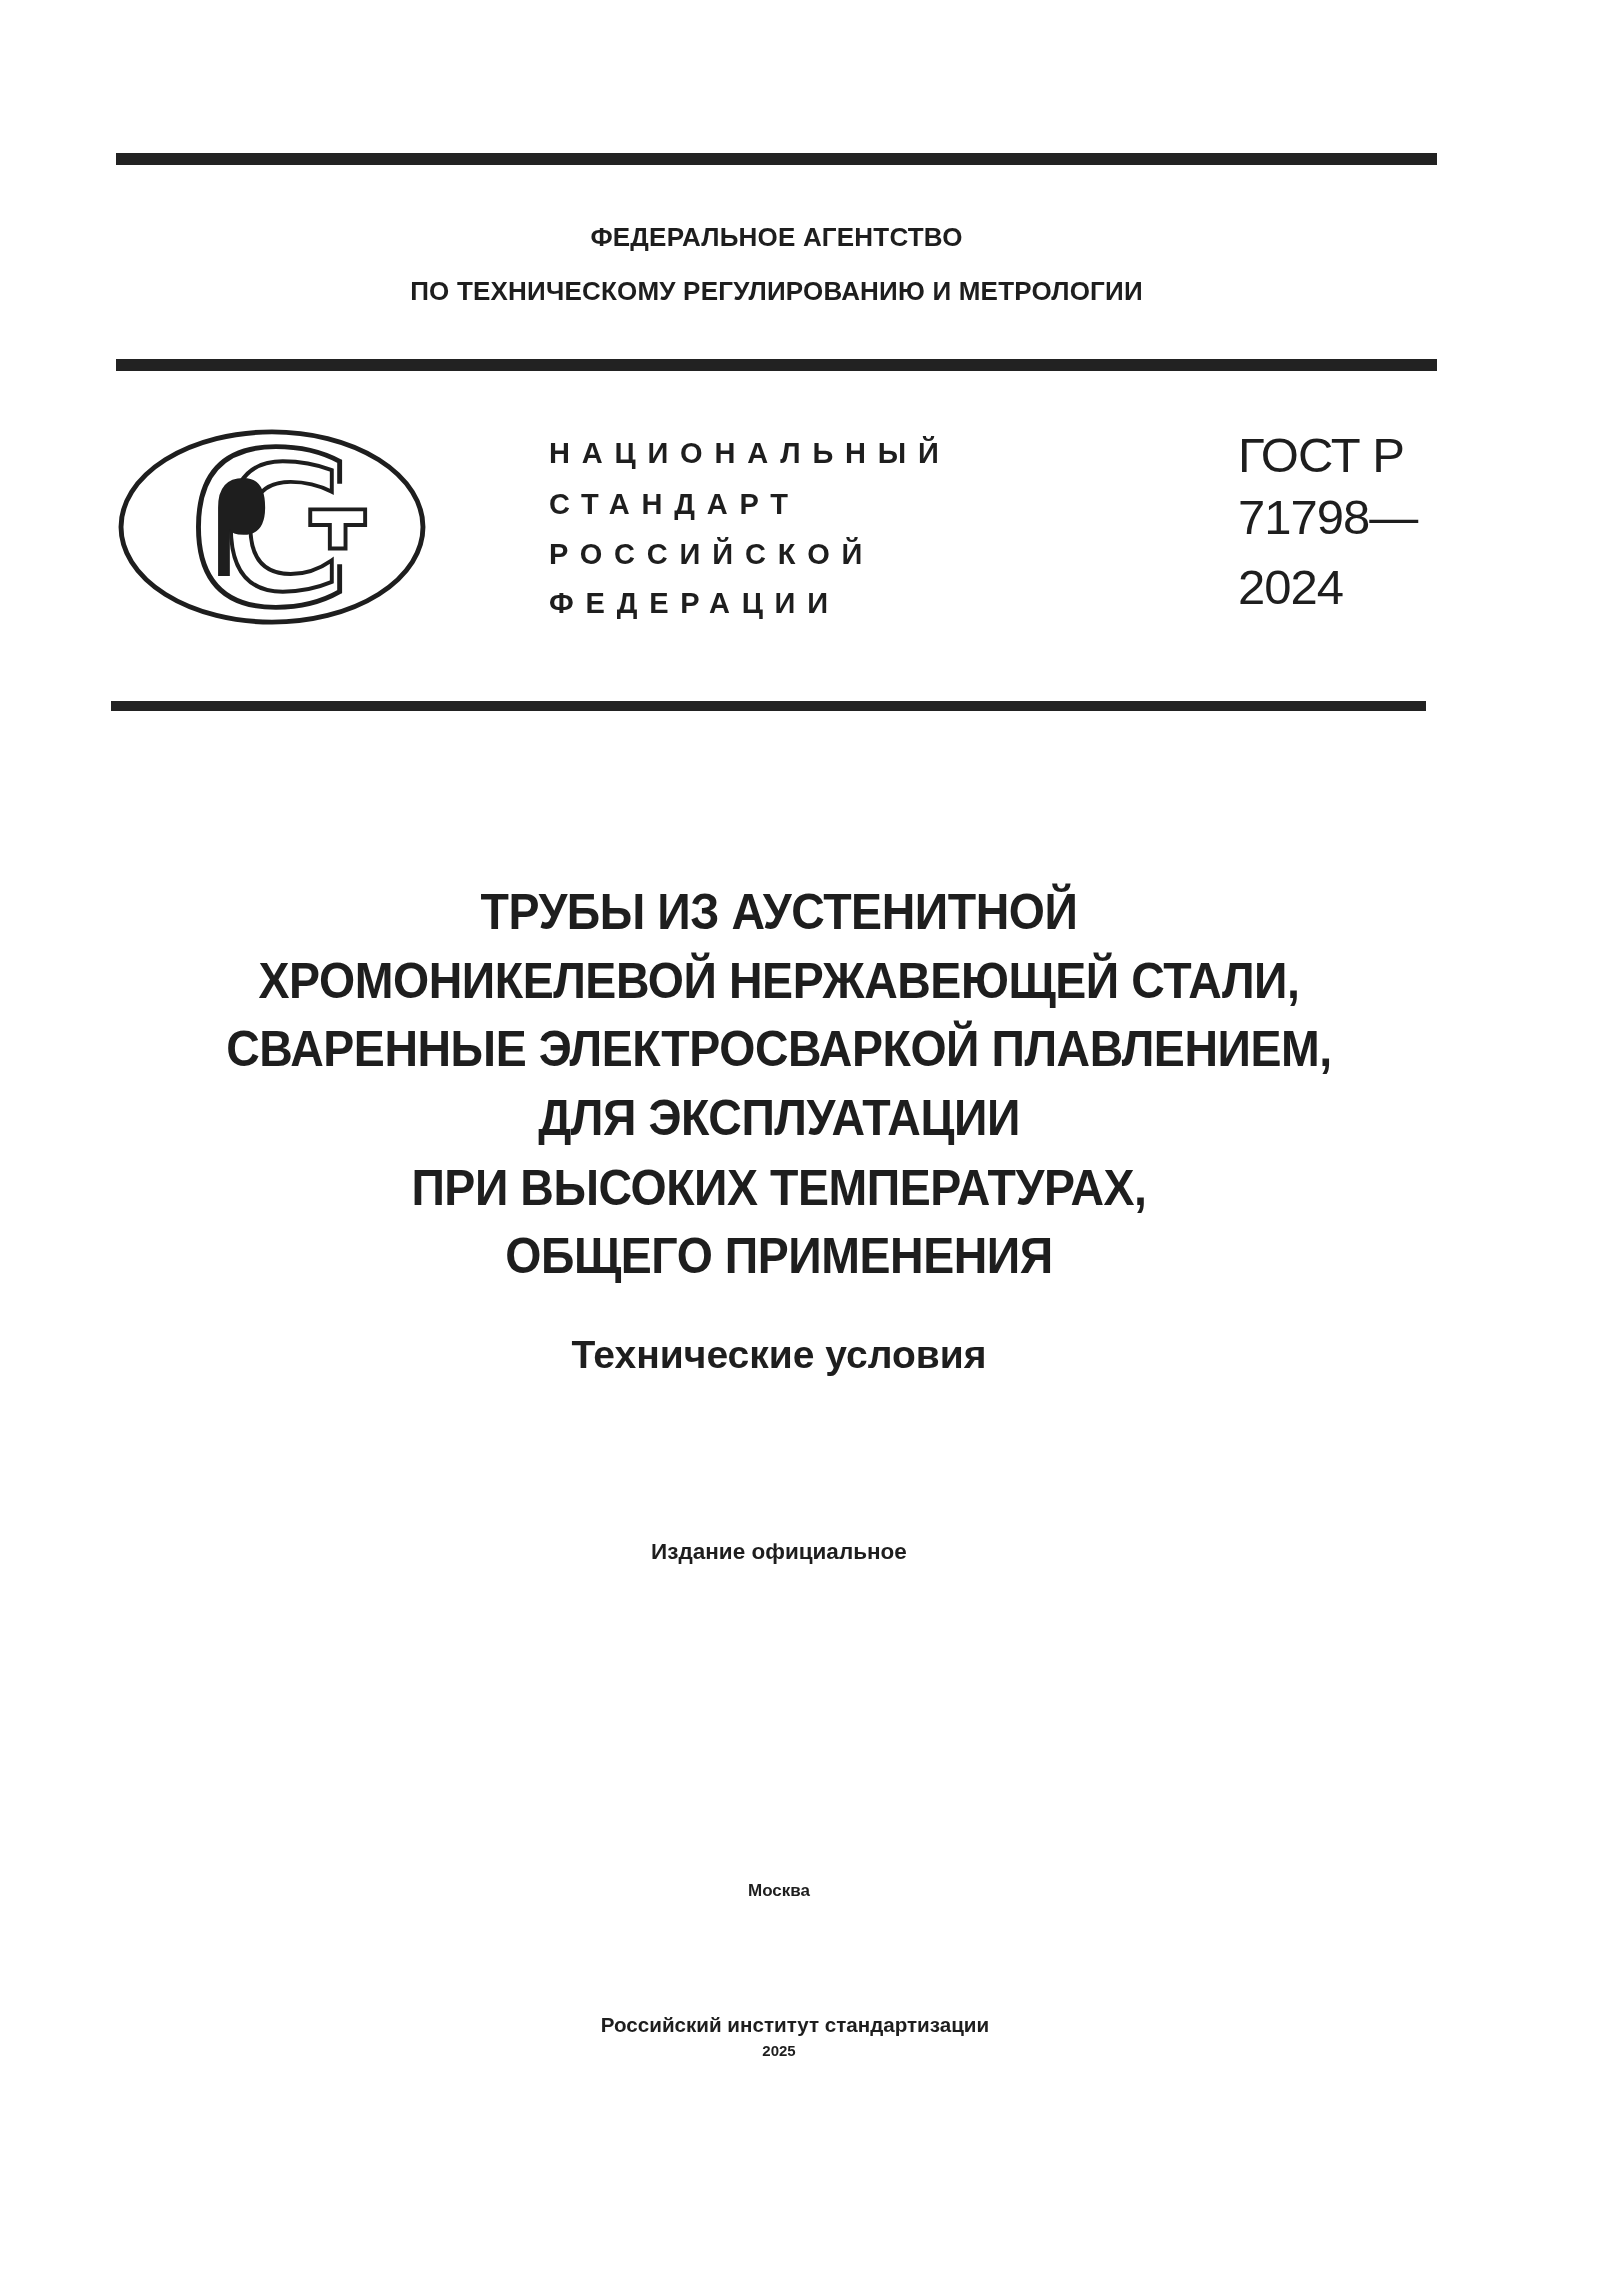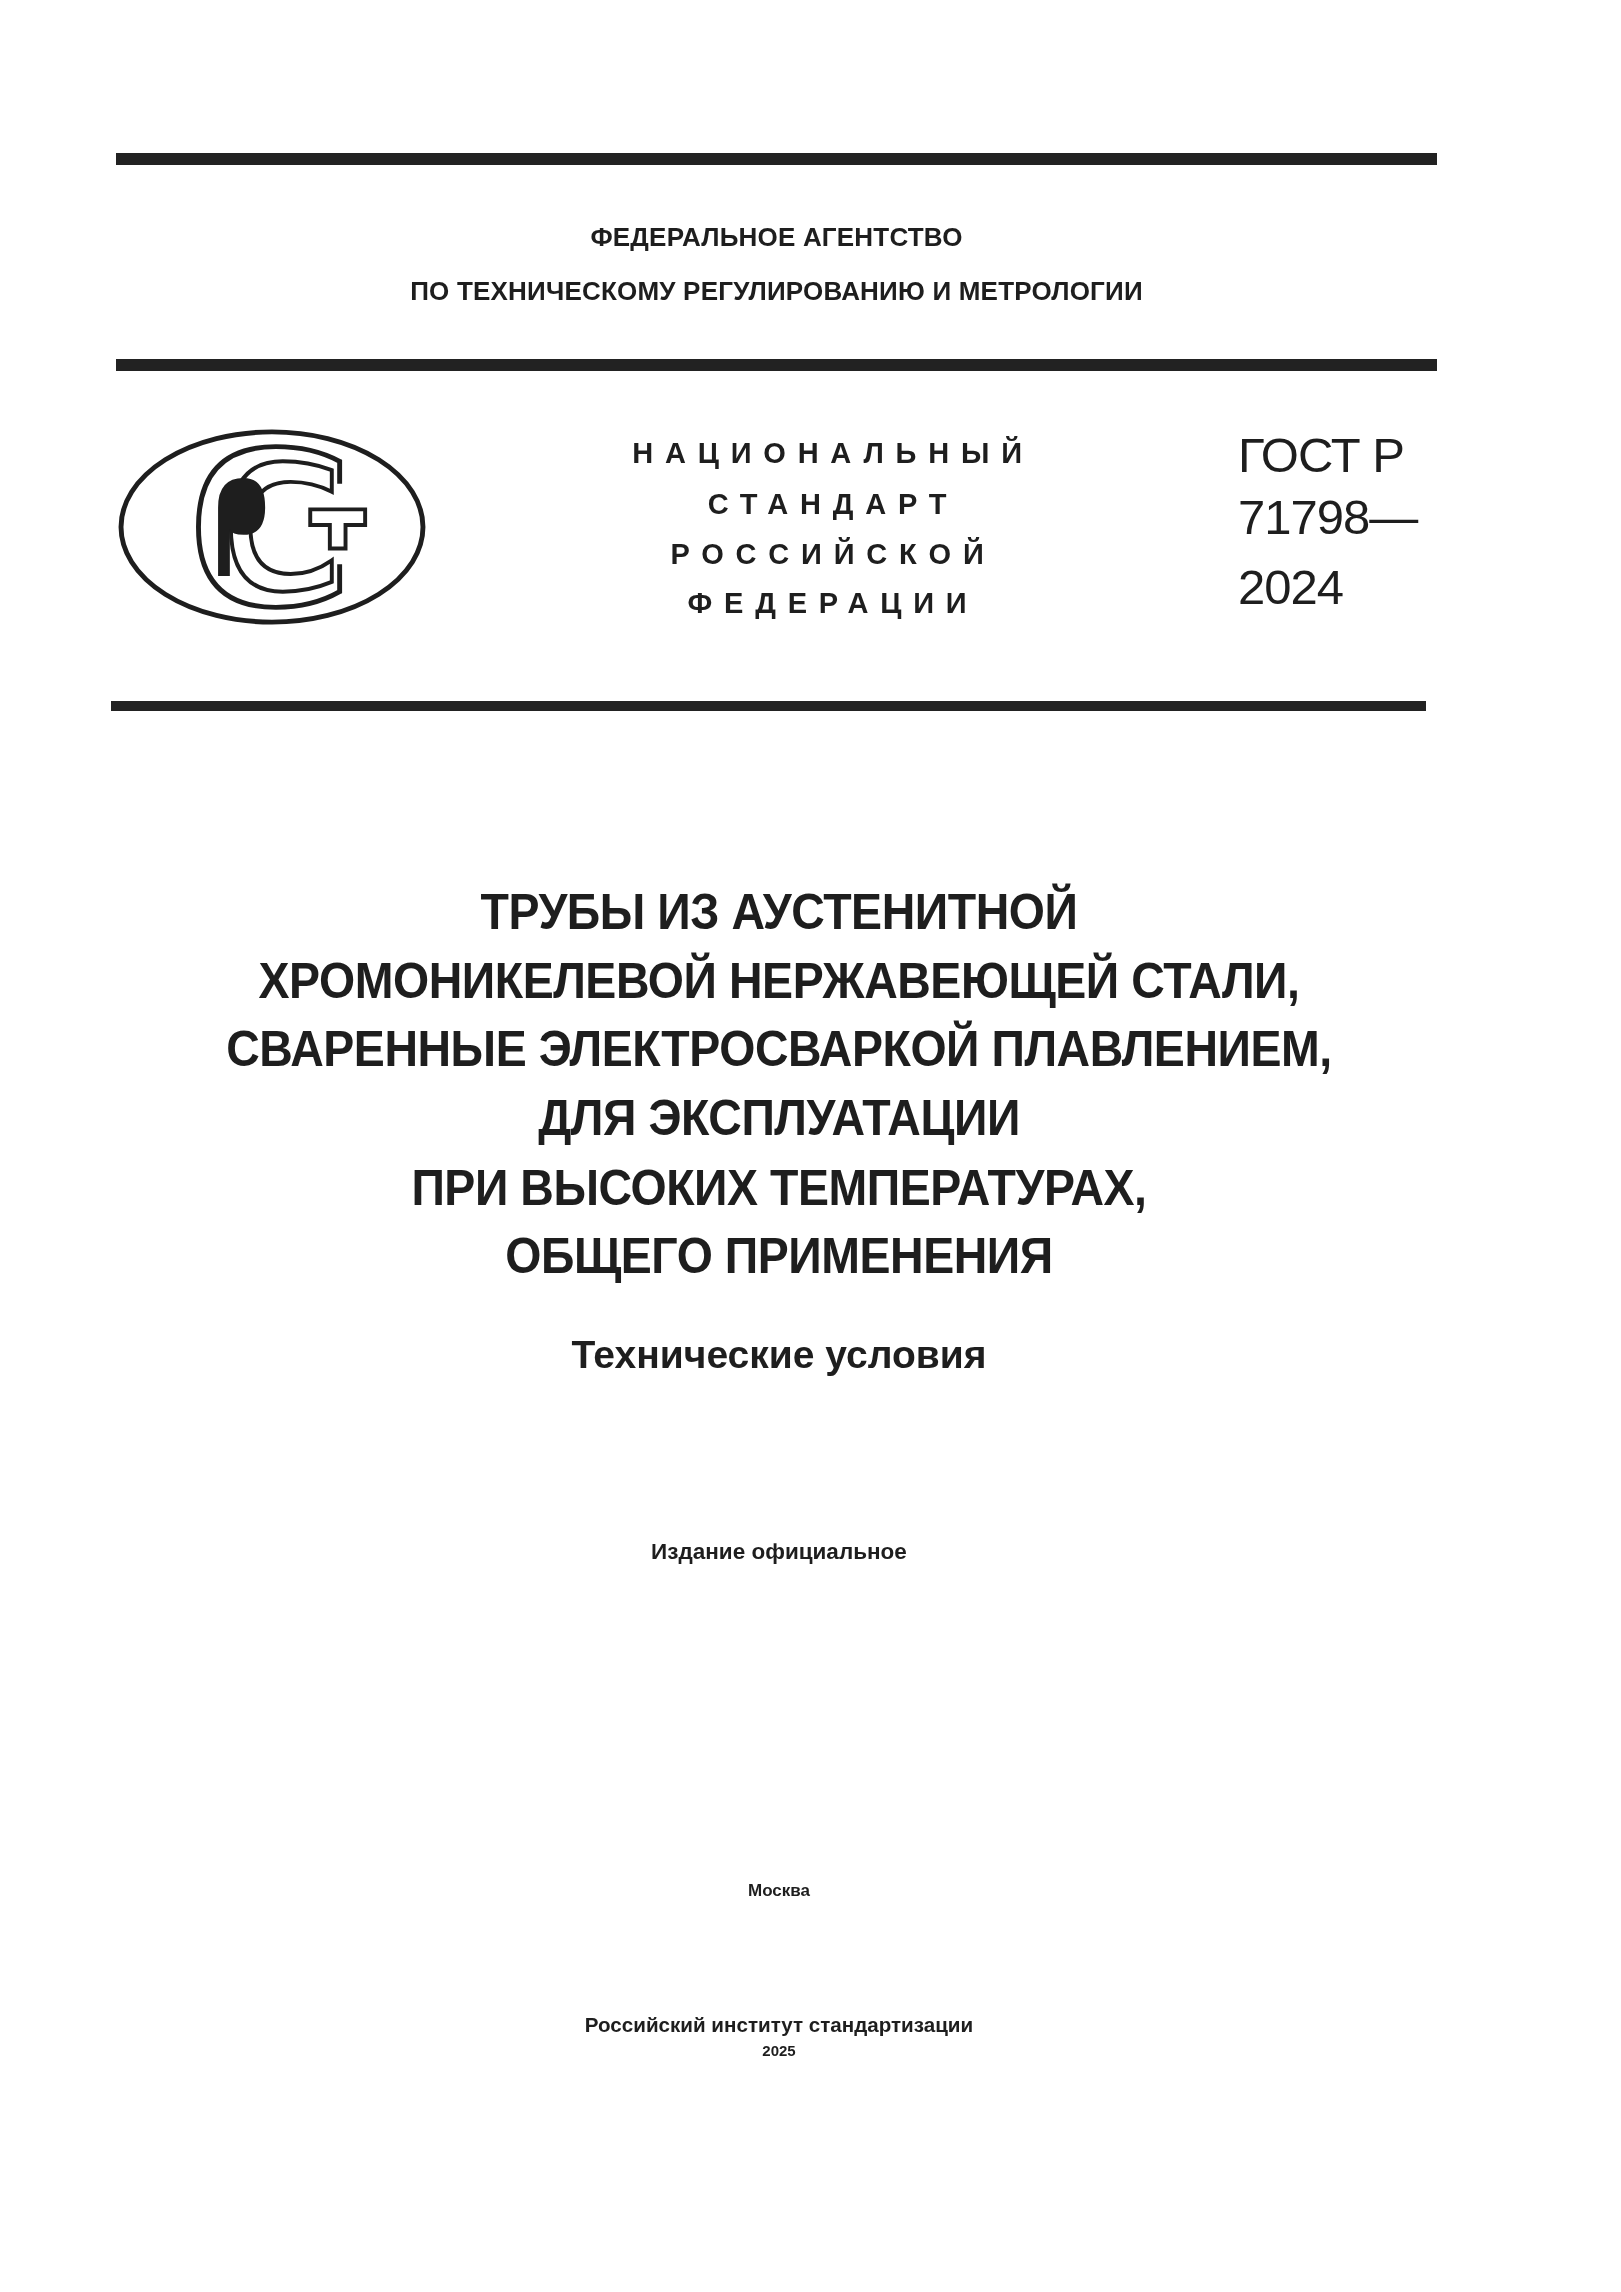--- a/index.html
+++ b/index.html
@@ -1,21 +1,21 @@
 <!DOCTYPE html>
 <html><head>
 <meta charset="utf-8">
 <style>
   html, body { margin: 0; padding: 0; background: #ffffff; }
   body { width: 1621px; height: 2293px; position: relative; overflow: hidden;
          font-family: "Liberation Sans", "DejaVu Sans", sans-serif; color: #1e1e1e; }
   .rule { position: absolute; background: #222222; }
   .ctext { position: absolute; left: 0; width: 100%; text-align: center; font-weight: bold; white-space: nowrap; }
   .agency { position: absolute; left: 116px; width: 1321px; text-align: center; font-weight: bold; font-size: 26px; letter-spacing: 0.2px; }
-  .natstd { position: absolute; left: 549px; width: 568px; text-align: center; font-weight: bold; font-size: 29px; letter-spacing: 11.8px; }
+  .natstd { position: absolute; left: 549px; width: 568px; font-weight: bold; font-size: 29px; letter-spacing: 11.8px; }
   .gost { position: absolute; left: 1238px; font-weight: normal; font-size: 49px; line-height: 1; letter-spacing: -1px; }
   .title-line { position: absolute; left: 0; width: 1558px; text-align: center; font-weight: bold; font-size: 50px; letter-spacing: -0.5px; transform: scaleX(0.93); transform-origin: 779px 0; }
   .logo { position: absolute; left: 116px; top: 427px; width: 312px; height: 200px; }
 </style>
 </head>
 <body>
 
 <div class="rule" style="left:116px; top:153px; width:1321px; height:11.8px;"></div>
 
 <div class="agency" style="top:222px;">ФЕДЕРАЛЬНОЕ АГЕНТСТВО</div>
@@ -51,15 +51,15 @@
 <div class="title-line" style="top:1020px;">СВАРЕННЫЕ ЭЛЕКТРОСВАРКОЙ ПЛАВЛЕНИЕМ,</div>
 <div class="title-line" style="top:1089px;">ДЛЯ ЭКСПЛУАТАЦИИ</div>
 <div class="title-line" style="top:1159px;">ПРИ ВЫСОКИХ ТЕМПЕРАТУРАХ,</div>
 <div class="title-line" style="top:1227px;">ОБЩЕГО ПРИМЕНЕНИЯ</div>
 
 <div class="ctext" style="top:1333px; font-size:39px; width:1558px;">Технические условия</div>
 
 <div class="ctext" style="top:1539px; font-size:22.5px; width:1558px;">Издание официальное</div>
 
 <div class="ctext" style="top:1881px; font-size:17px; width:1558px;">Москва</div>
-<div class="ctext" style="top:2013px; font-size:20.6px; width:1558px;">Российский институт стандартизации</div>
+<div class="ctext" style="top:2013px; font-size:20.6px; width:1558px;padding-left:16px;">Российский институт стандартизации</div>
 <div class="ctext" style="top:2042px; font-size:15px; width:1558px;">2025</div>
 
 
 </body></html>

